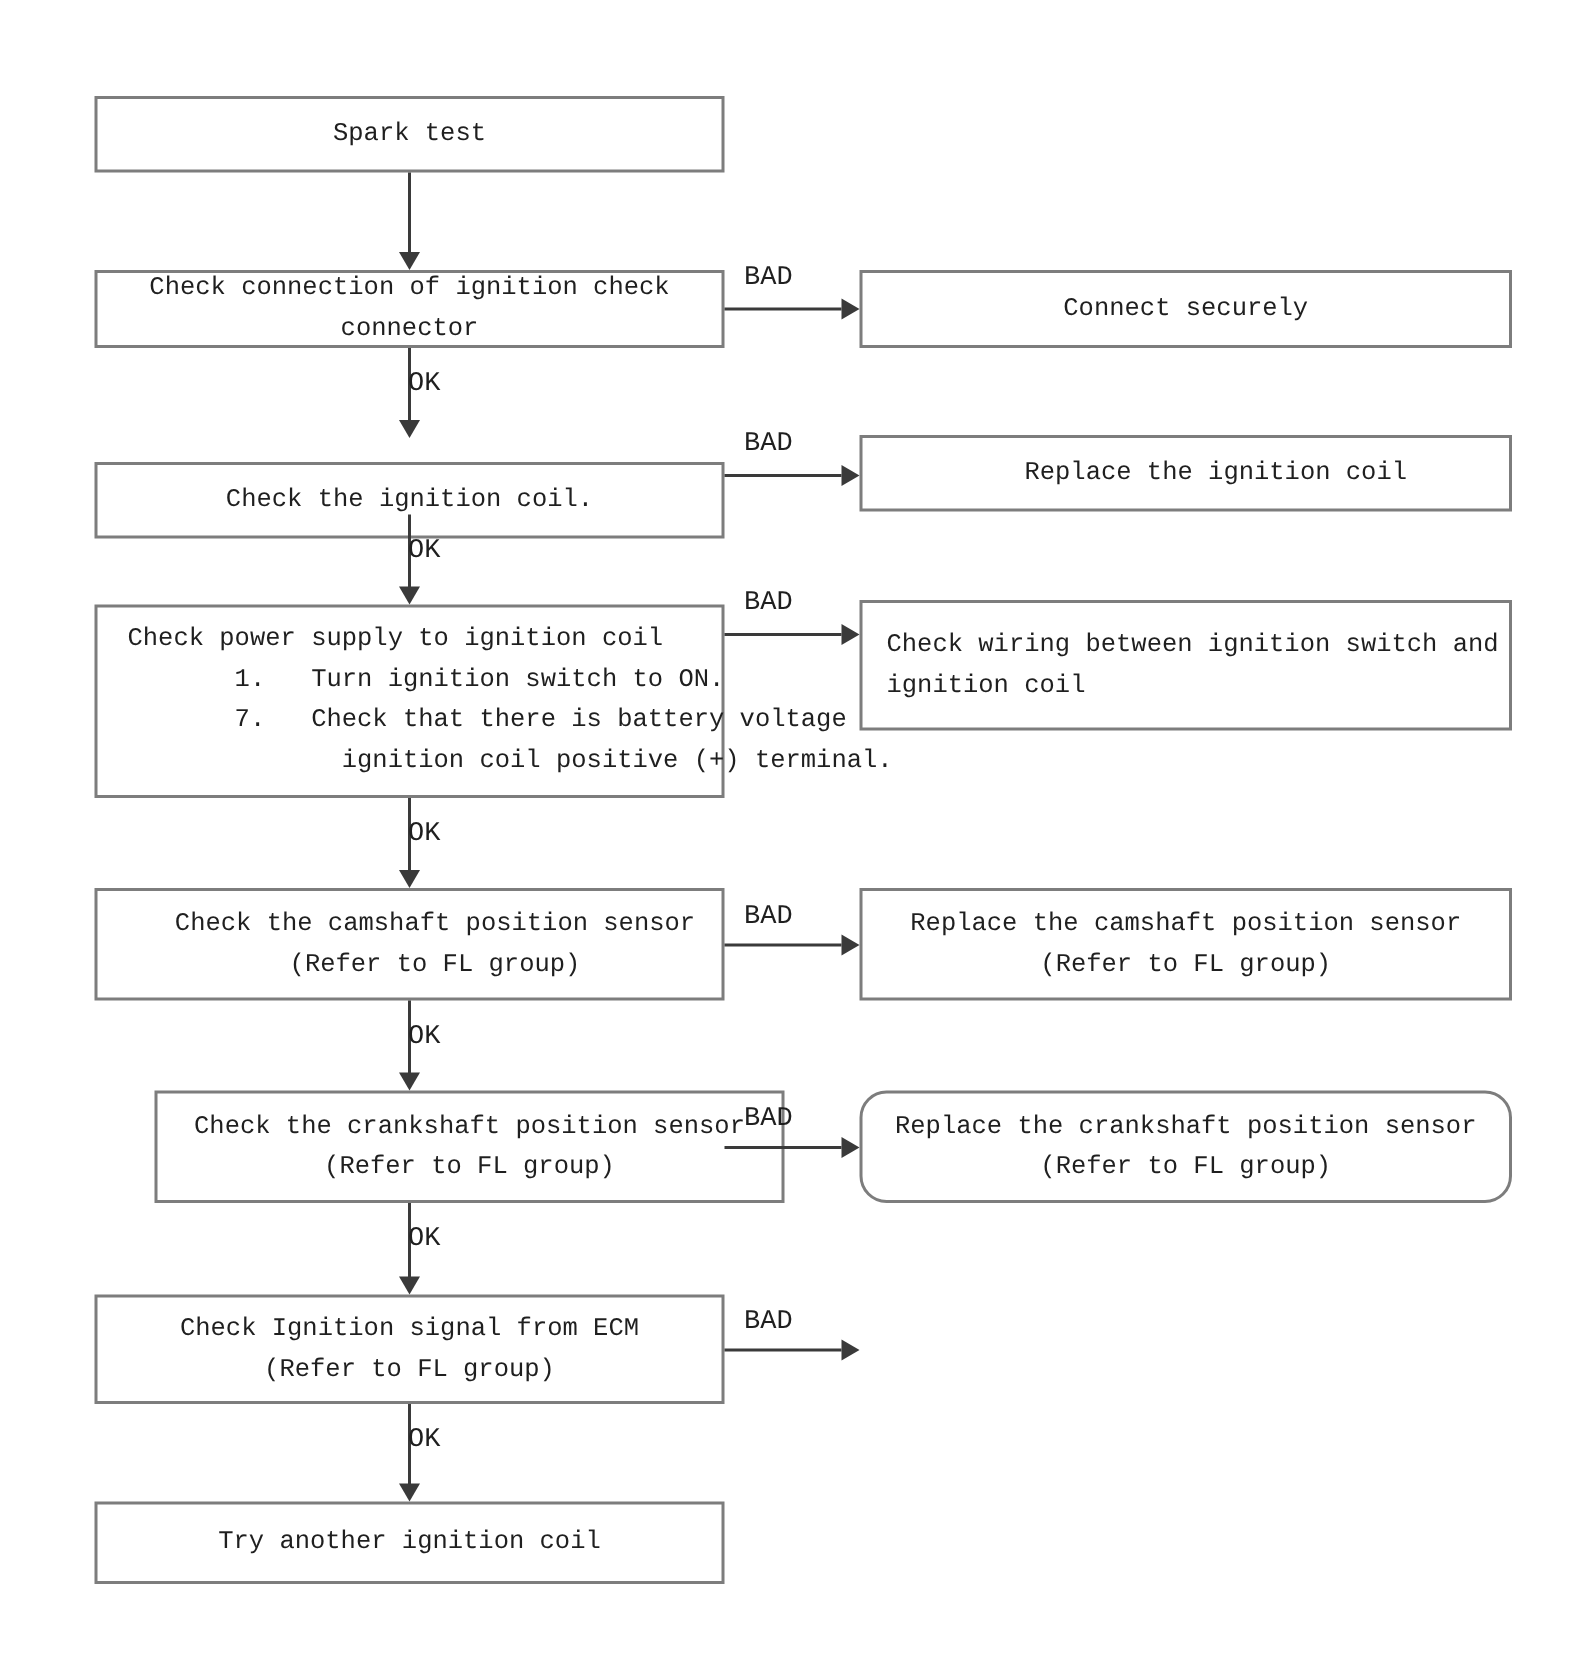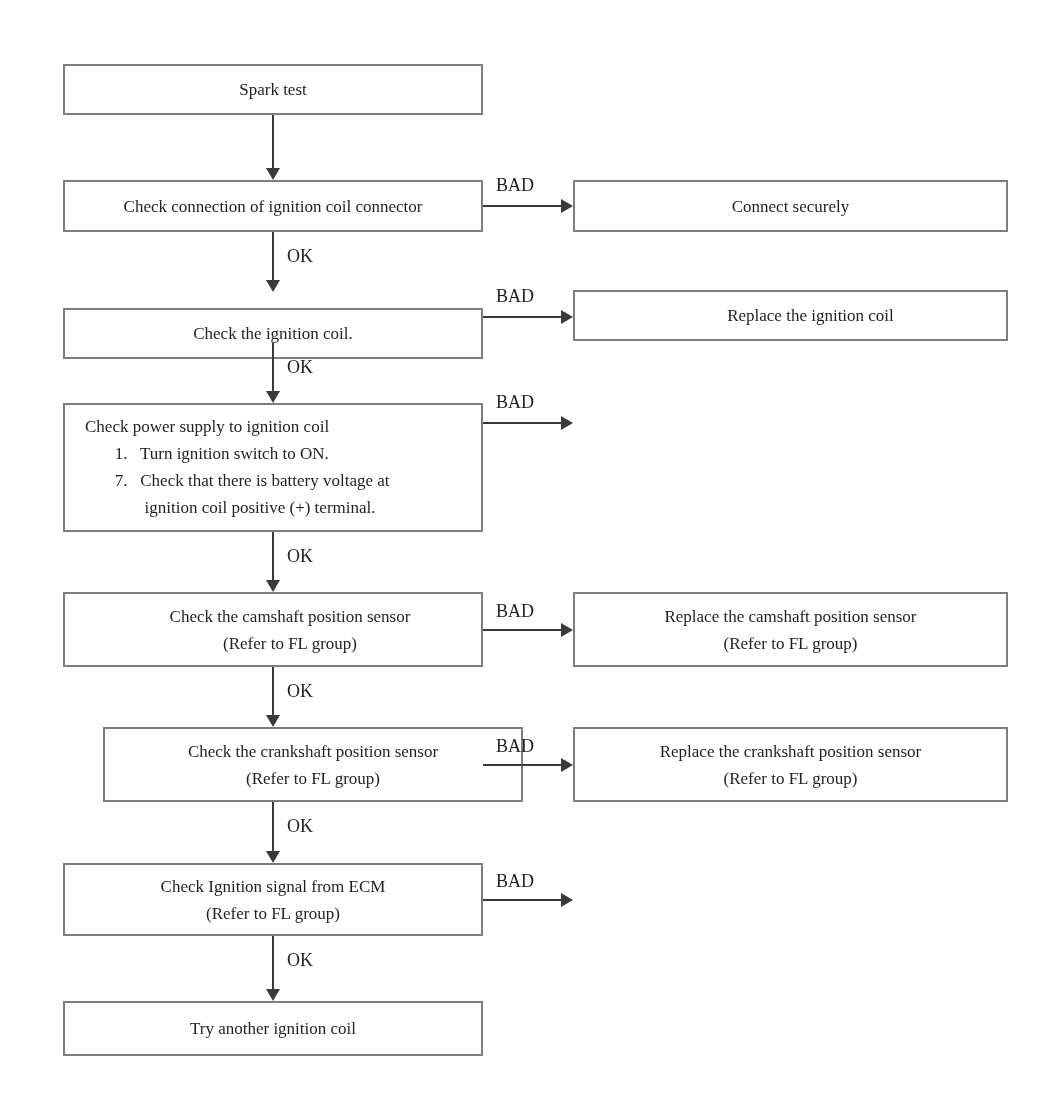--- a/index.html
+++ b/index.html
@@ -1,21 +1,21 @@
 <!DOCTYPE html>
 <html><head>
 <meta charset="utf-8">
 <style>
   html, body { margin: 0; padding: 0; background: #ffffff; }
   .stage {
     position: relative;
     width: 1050px;
     height: 1119px;
     background: #ffffff;
-    font-family: Liberation Serif, serif;
+    font-family: Liberation Mono, monospace;
     color: #222222;
     overflow: hidden;
   }
   .box {
     position: absolute;
     box-sizing: border-box;
     background: #ffffff;
     border: 2px solid #7d7d7d;
     display: flex;
     align-items: center;
@@ -71,34 +71,34 @@
     border-top: 7px solid transparent;
     border-bottom: 7px solid transparent;
     border-left: 12px solid #3a3a3a;
   }
   .edge-label {
     position: absolute;
     font-size: 18px;
     color: #1f1f1f;
     white-space: nowrap;
   }
-  .ok { left: 287px; }
+  .ok { left: 272px; }
   .bad { left: 496px; }
 </style>
 </head>
 <body>
 
 <div class="stage">
 
   <div class="box" style="left:63px; top:64px; width:420px; height:51px;">
     <span class="txt">Spark test</span>
   </div>
 
   <div class="box" style="left:63px; top:180px; width:420px; height:52px;">
-    <span class="txt">Check connection of ignition coil connector</span>
+    <span class="txt">Check connection of ignition check connector</span>
   </div>
 
   <div class="box" style="left:63px; top:292px; width:420px; height:51px;margin-top:16px;">
     <span class="txt">Check the ignition coil.</span>
   </div>
 
   <div class="box block-text" style="left:63px; top:403px; width:420px; height:129px; padding:8px 0 0 20px;">
     <span class="txt">Check power supply to ignition coil
        1.   Turn ignition switch to ON.
        7.   Check that there is battery voltage at
@@ -125,27 +125,31 @@
   </div>
 
   <div class="box" style="left:573px; top:180px; width:435px; height:52px;">
     <span class="txt">Connect securely</span>
   </div>
 
   <div class="box" style="left:573px; top:290px; width:435px; height:51px;padding-left:40px;">
     <span class="txt">Replace the ignition coil</span>
   </div>
 
+  <div class="box left-text" style="left:573px; top:400px; width:435px; height:87px; padding-left:16px;">
+    <span class="txt">Check wiring between ignition switch and
+ignition coil</span>
+  </div>
 
   <div class="box" style="left:573px; top:592px; width:435px; height:75px;">
     <span class="txt">Replace the camshaft position sensor
 (Refer to FL group)</span>
   </div>
 
-  <div class="box" style="left:573px; top:727px; width:435px; height:75px;">
+  <div class="box" style="left:573px; top:727px; width:435px; height:75px;border-radius:18px;">
     <span class="txt">Replace the crankshaft position sensor
 (Refer to FL group)</span>
   </div>
 
 
   <div class="vline" style="top:115px; height:54px;"></div>
   <div class="ah-down" style="top:168px;"></div>
 
   <div class="vline" style="top:232px; height:49px;"></div>
   <div class="ah-down" style="top:280px;"></div>

